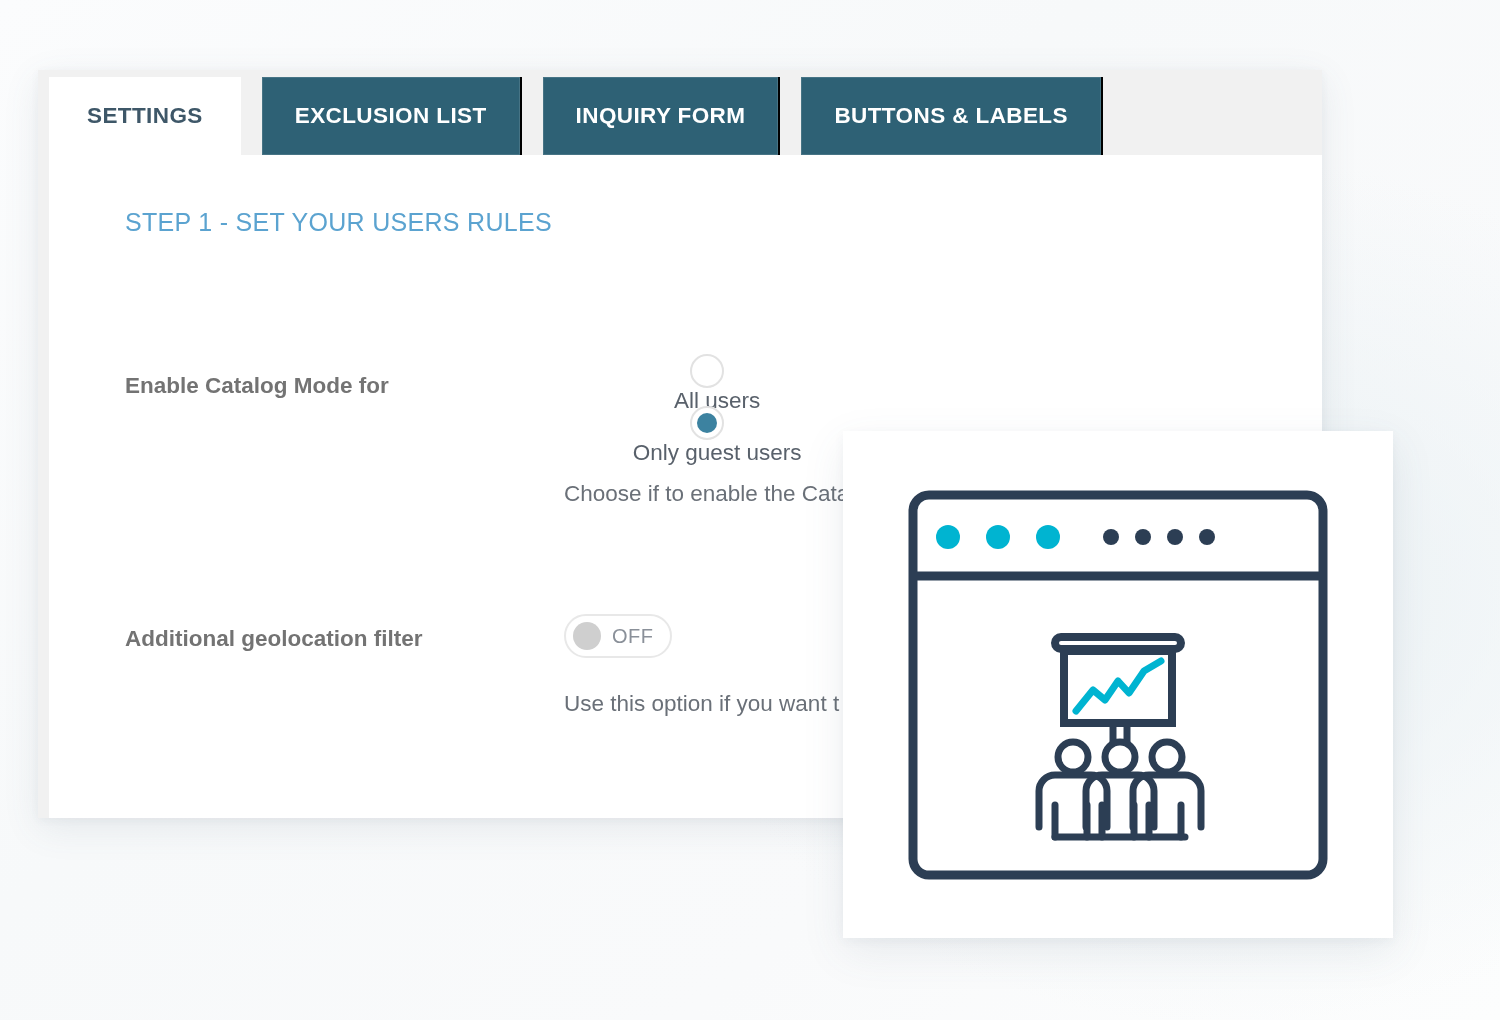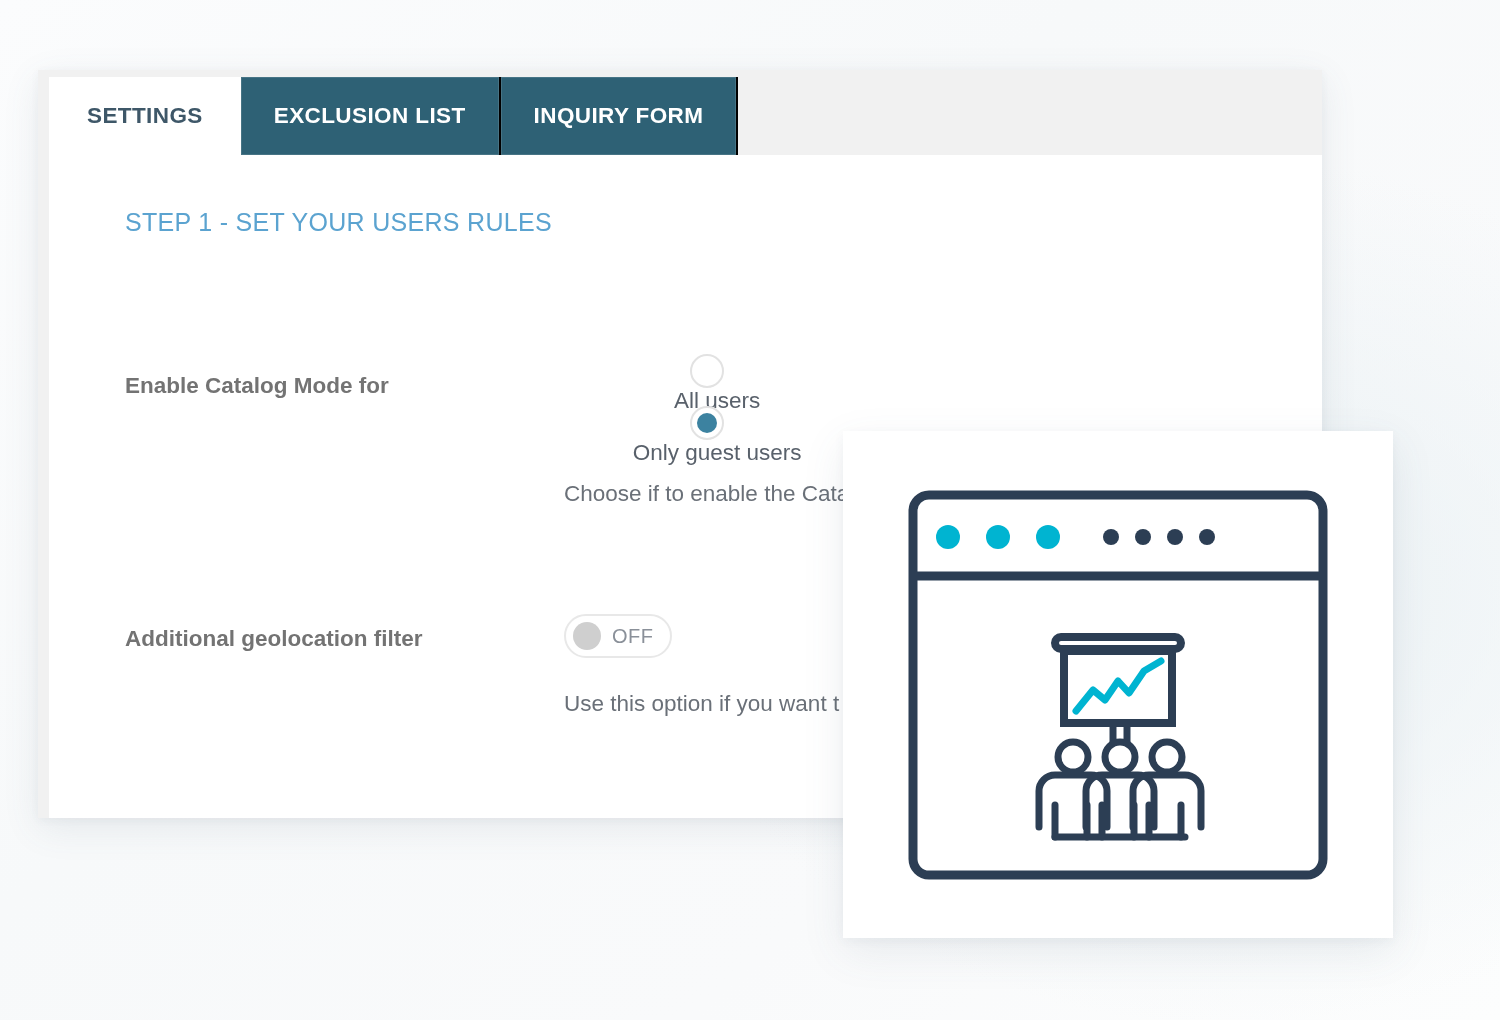--- a/index.html
+++ b/index.html
@@ -33,20 +33,21 @@
   #tabstrip {
     position: absolute;
     left: 0; top: 0;
     width: 100%;
     height: 85px;
     background: #f1f1f1;
     display: flex;
     align-items: flex-start;
     padding-left: 11px;
     padding-top: 7px;
+    gap: 21px;
   }
 
   .tab {
     height: 78px;
     display: flex;
     align-items: center;
     justify-content: center;
     font-size: 22.5px;
     font-weight: bold;
     letter-spacing: 0.4px;
@@ -201,20 +202,23 @@
 
   <div id="tabstrip">
     <div class="tab active">
       <span>SETTINGS</span>
     </div>
     <div class="tab inactive">
       <span>EXCLUSION LIST</span>
     </div>
     <div class="tab inactive">
       <span>INQUIRY FORM</span>
+    </div>
+    <div class="tab inactive">
+      <span>BUTTONS &amp; LABELS</span>
     </div>
   </div>
 
   <div id="panel-body">
 
     <div id="step-title">STEP 1 - SET YOUR USERS RULES</div>
 
     <div class="field-row" id="row-catalog">
       <div class="field-label">Enable Catalog Mode for</div>
 

